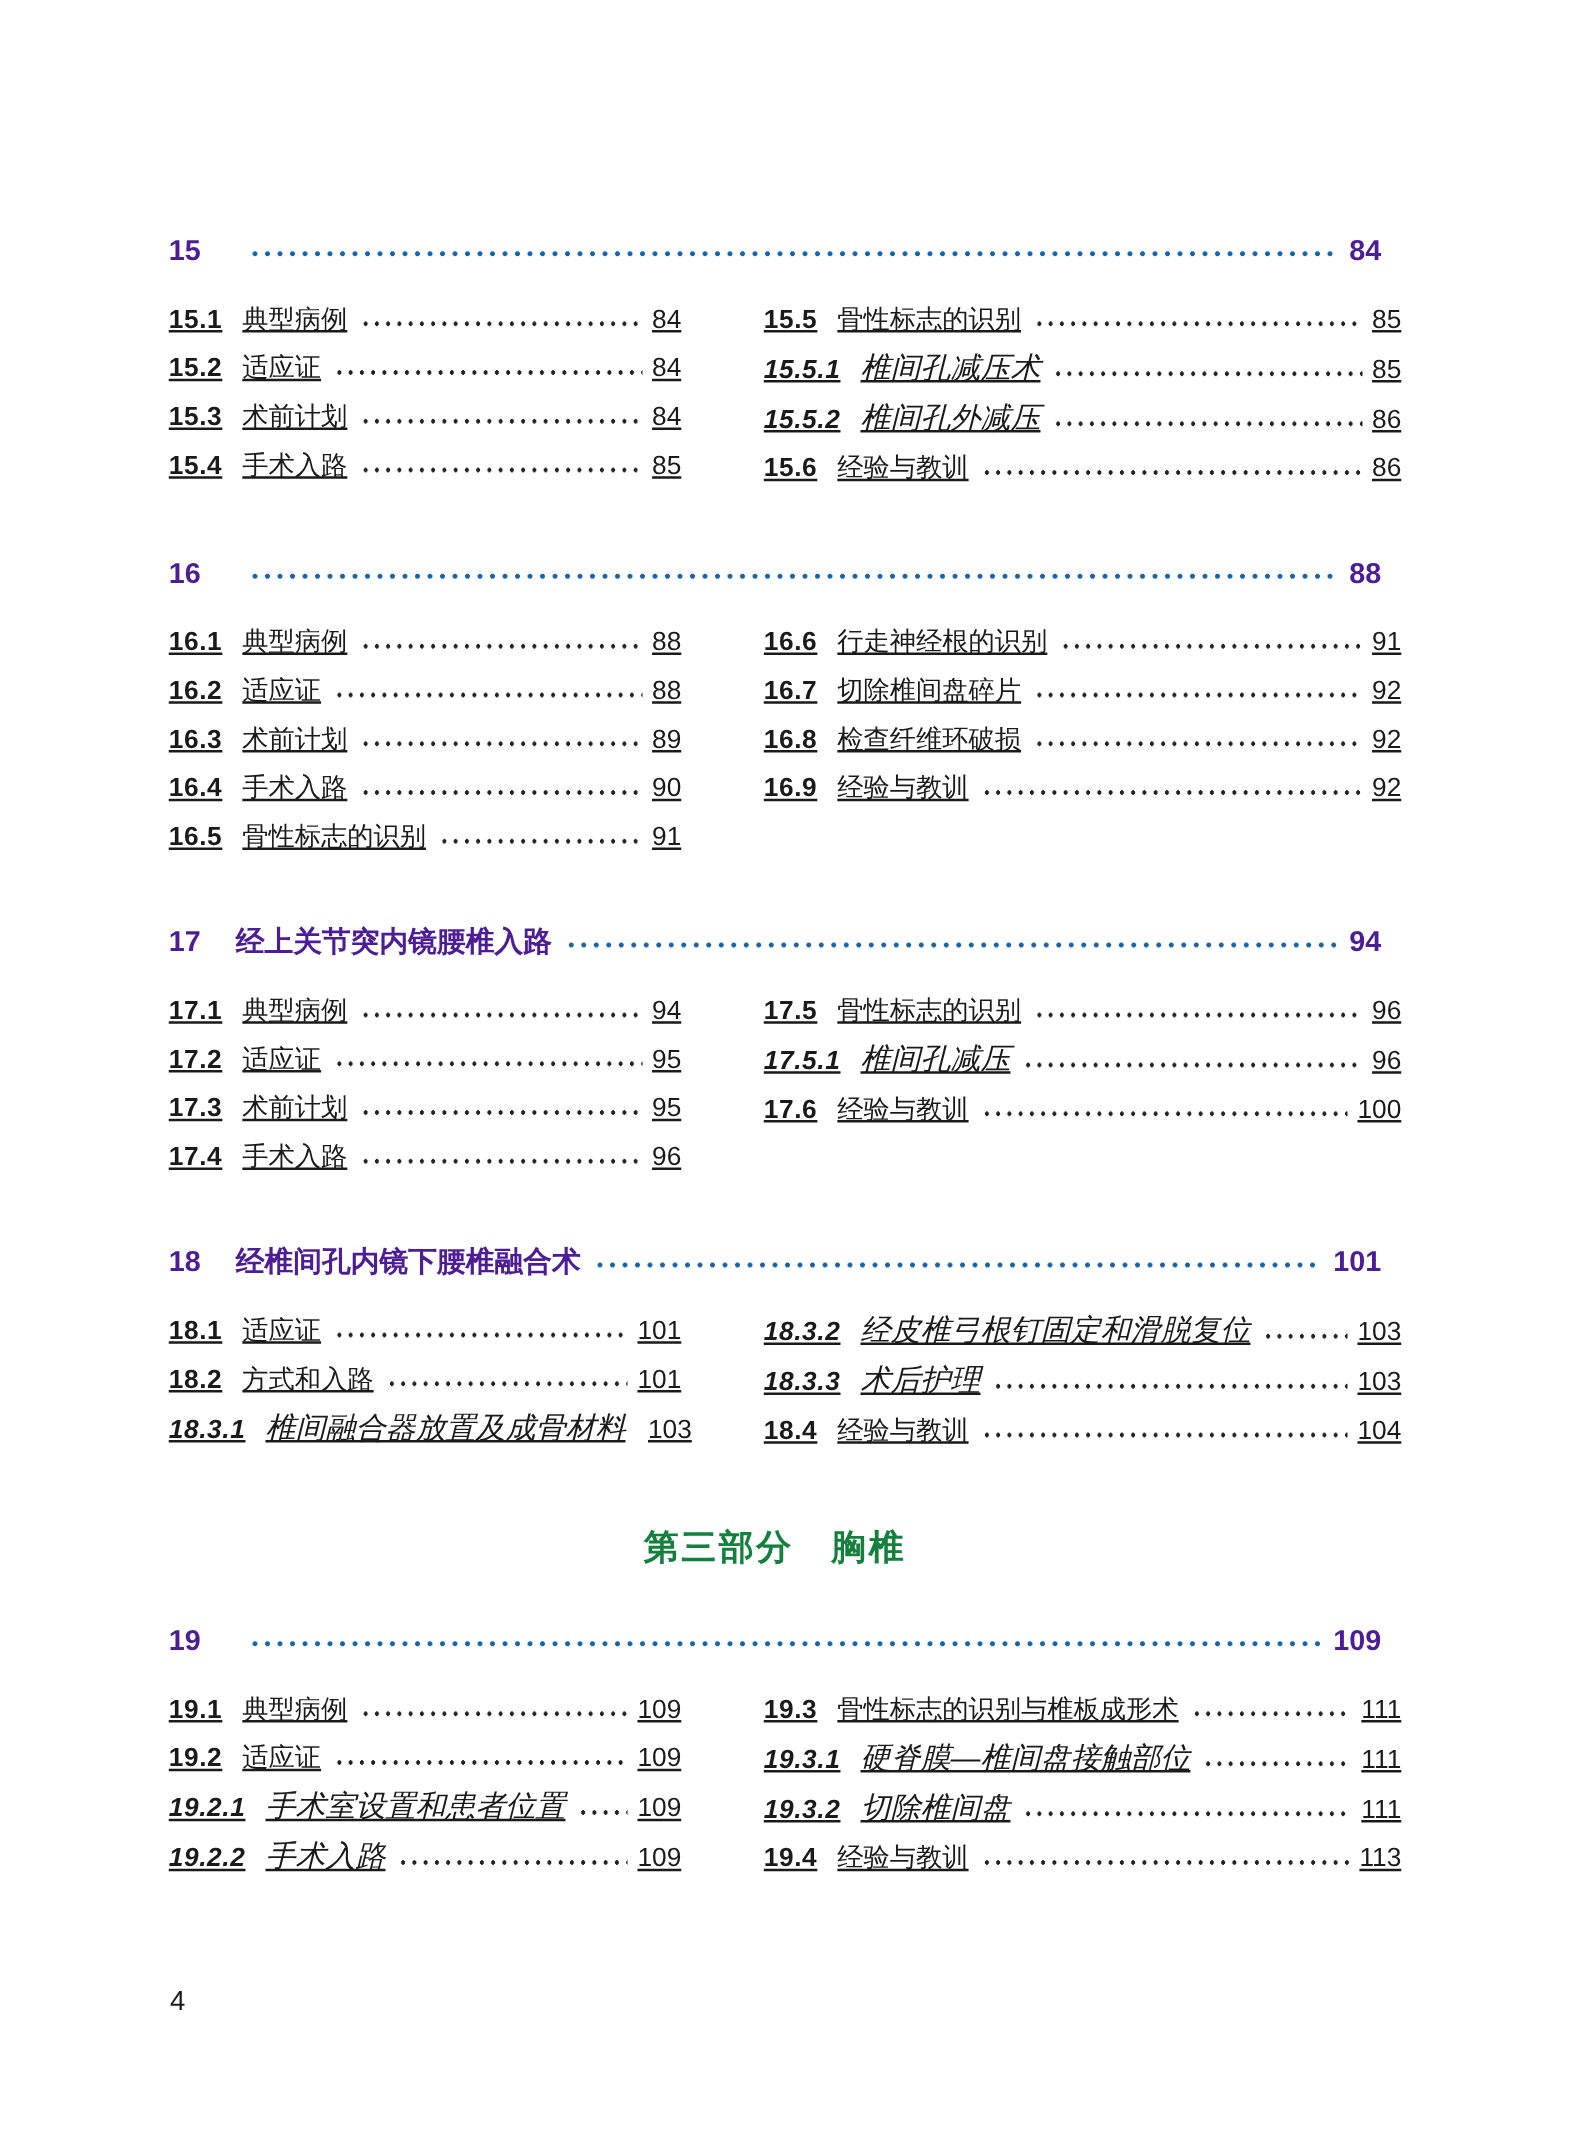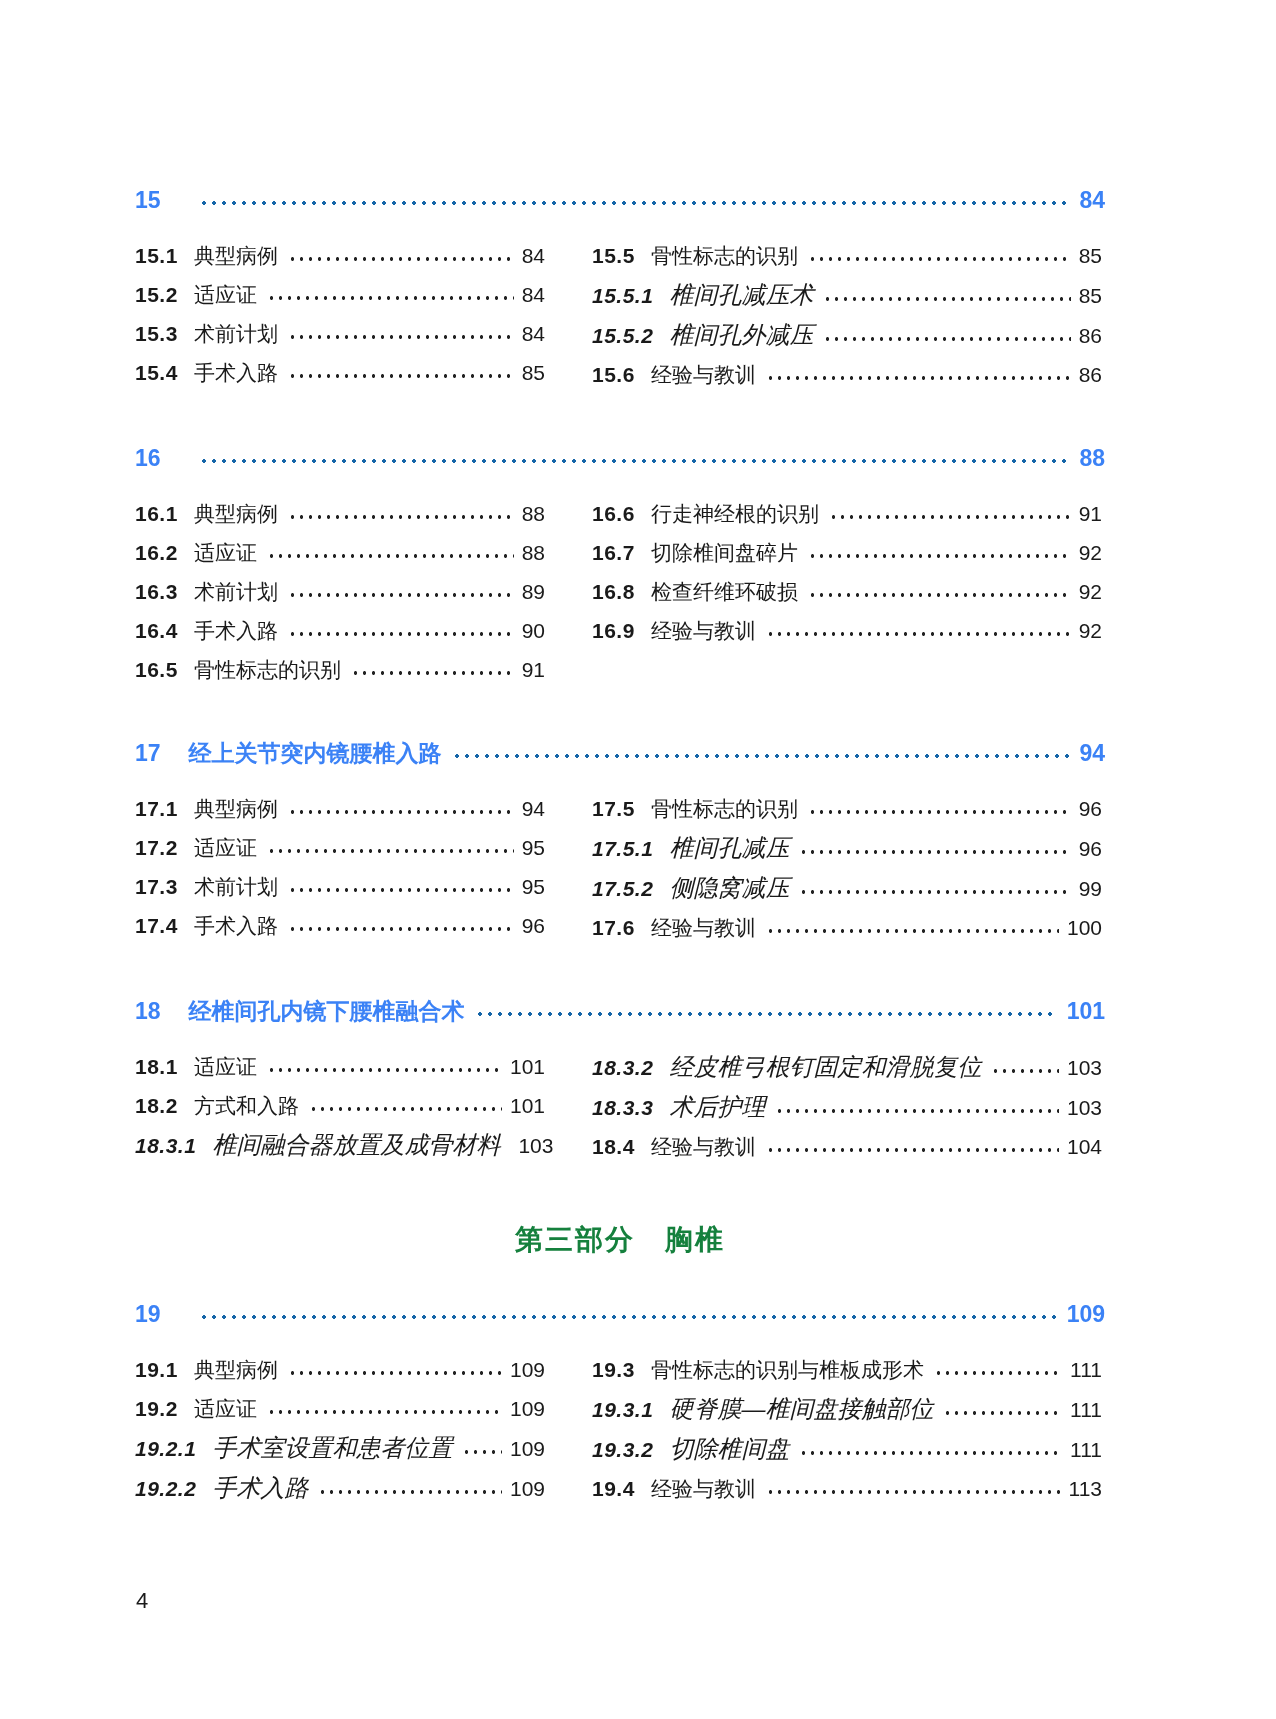--- a/index.html
+++ b/index.html
@@ -14,21 +14,21 @@
     padding: 185px 171px 0 135px;
     overflow: hidden;
   }
   .content { width: 970px; }
 
   
   .chapter { margin-bottom: 42px; }
   .chapter-heading {
     display: flex;
     align-items: baseline;
-    color: #3b82f6;
+    color: #4c1d95;
     font-weight: bold;
     font-size: 23px;
     line-height: 30px;
     margin-bottom: 28px;
   }
   .ch-num { margin-right: 28px; }
   .ch-title { white-space: nowrap; }
   .ch-page { margin-left: 6px; }
 
   
@@ -46,22 +46,23 @@
   }
   .chapter-heading .dots {
     background-image: radial-gradient(circle, #1565a8 1.9px, rgba(0,0,0,0) 2.1px);
     background-size: 10px 10px;
   }
 
   
   .columns {
     display: grid;
     grid-template-columns: 410px 510px;
-    column-gap: 47px;
+    column-gap: 66px;
     align-items: start;
+    text-decoration: underline;
   }
   .toc-row {
     display: flex;
     align-items: baseline;
     font-size: 21px;
     line-height: 26px;
     margin-bottom: 13px;
     white-space: nowrap;
   }
   .sec-num { font-weight: bold; margin-right: 16px; letter-spacing: 0.5px; }
@@ -262,26 +263,20 @@
     <span class="sec-title">骨性标志的识别</span>
     <span class="dots"></span>
     <span class="sec-page">96</span>
   </div>
             <div class="toc-row sub">
     <span class="sec-num">17.5.1</span>
     <span class="sec-title">椎间孔减压</span>
     <span class="dots"></span>
     <span class="sec-page">96</span>
   </div>
-            <div class="toc-row sub">
-    <span class="sec-num">17.5.2</span>
-    <span class="sec-title">侧隐窝减压</span>
-    <span class="dots"></span>
-    <span class="sec-page">99</span>
-  </div>
             <div class="toc-row">
     <span class="sec-num">17.6</span>
     <span class="sec-title">经验与教训</span>
     <span class="dots"></span>
     <span class="sec-page">100</span>
   </div>
           </div>
     </div>
   </section>
       <section class="chapter">

